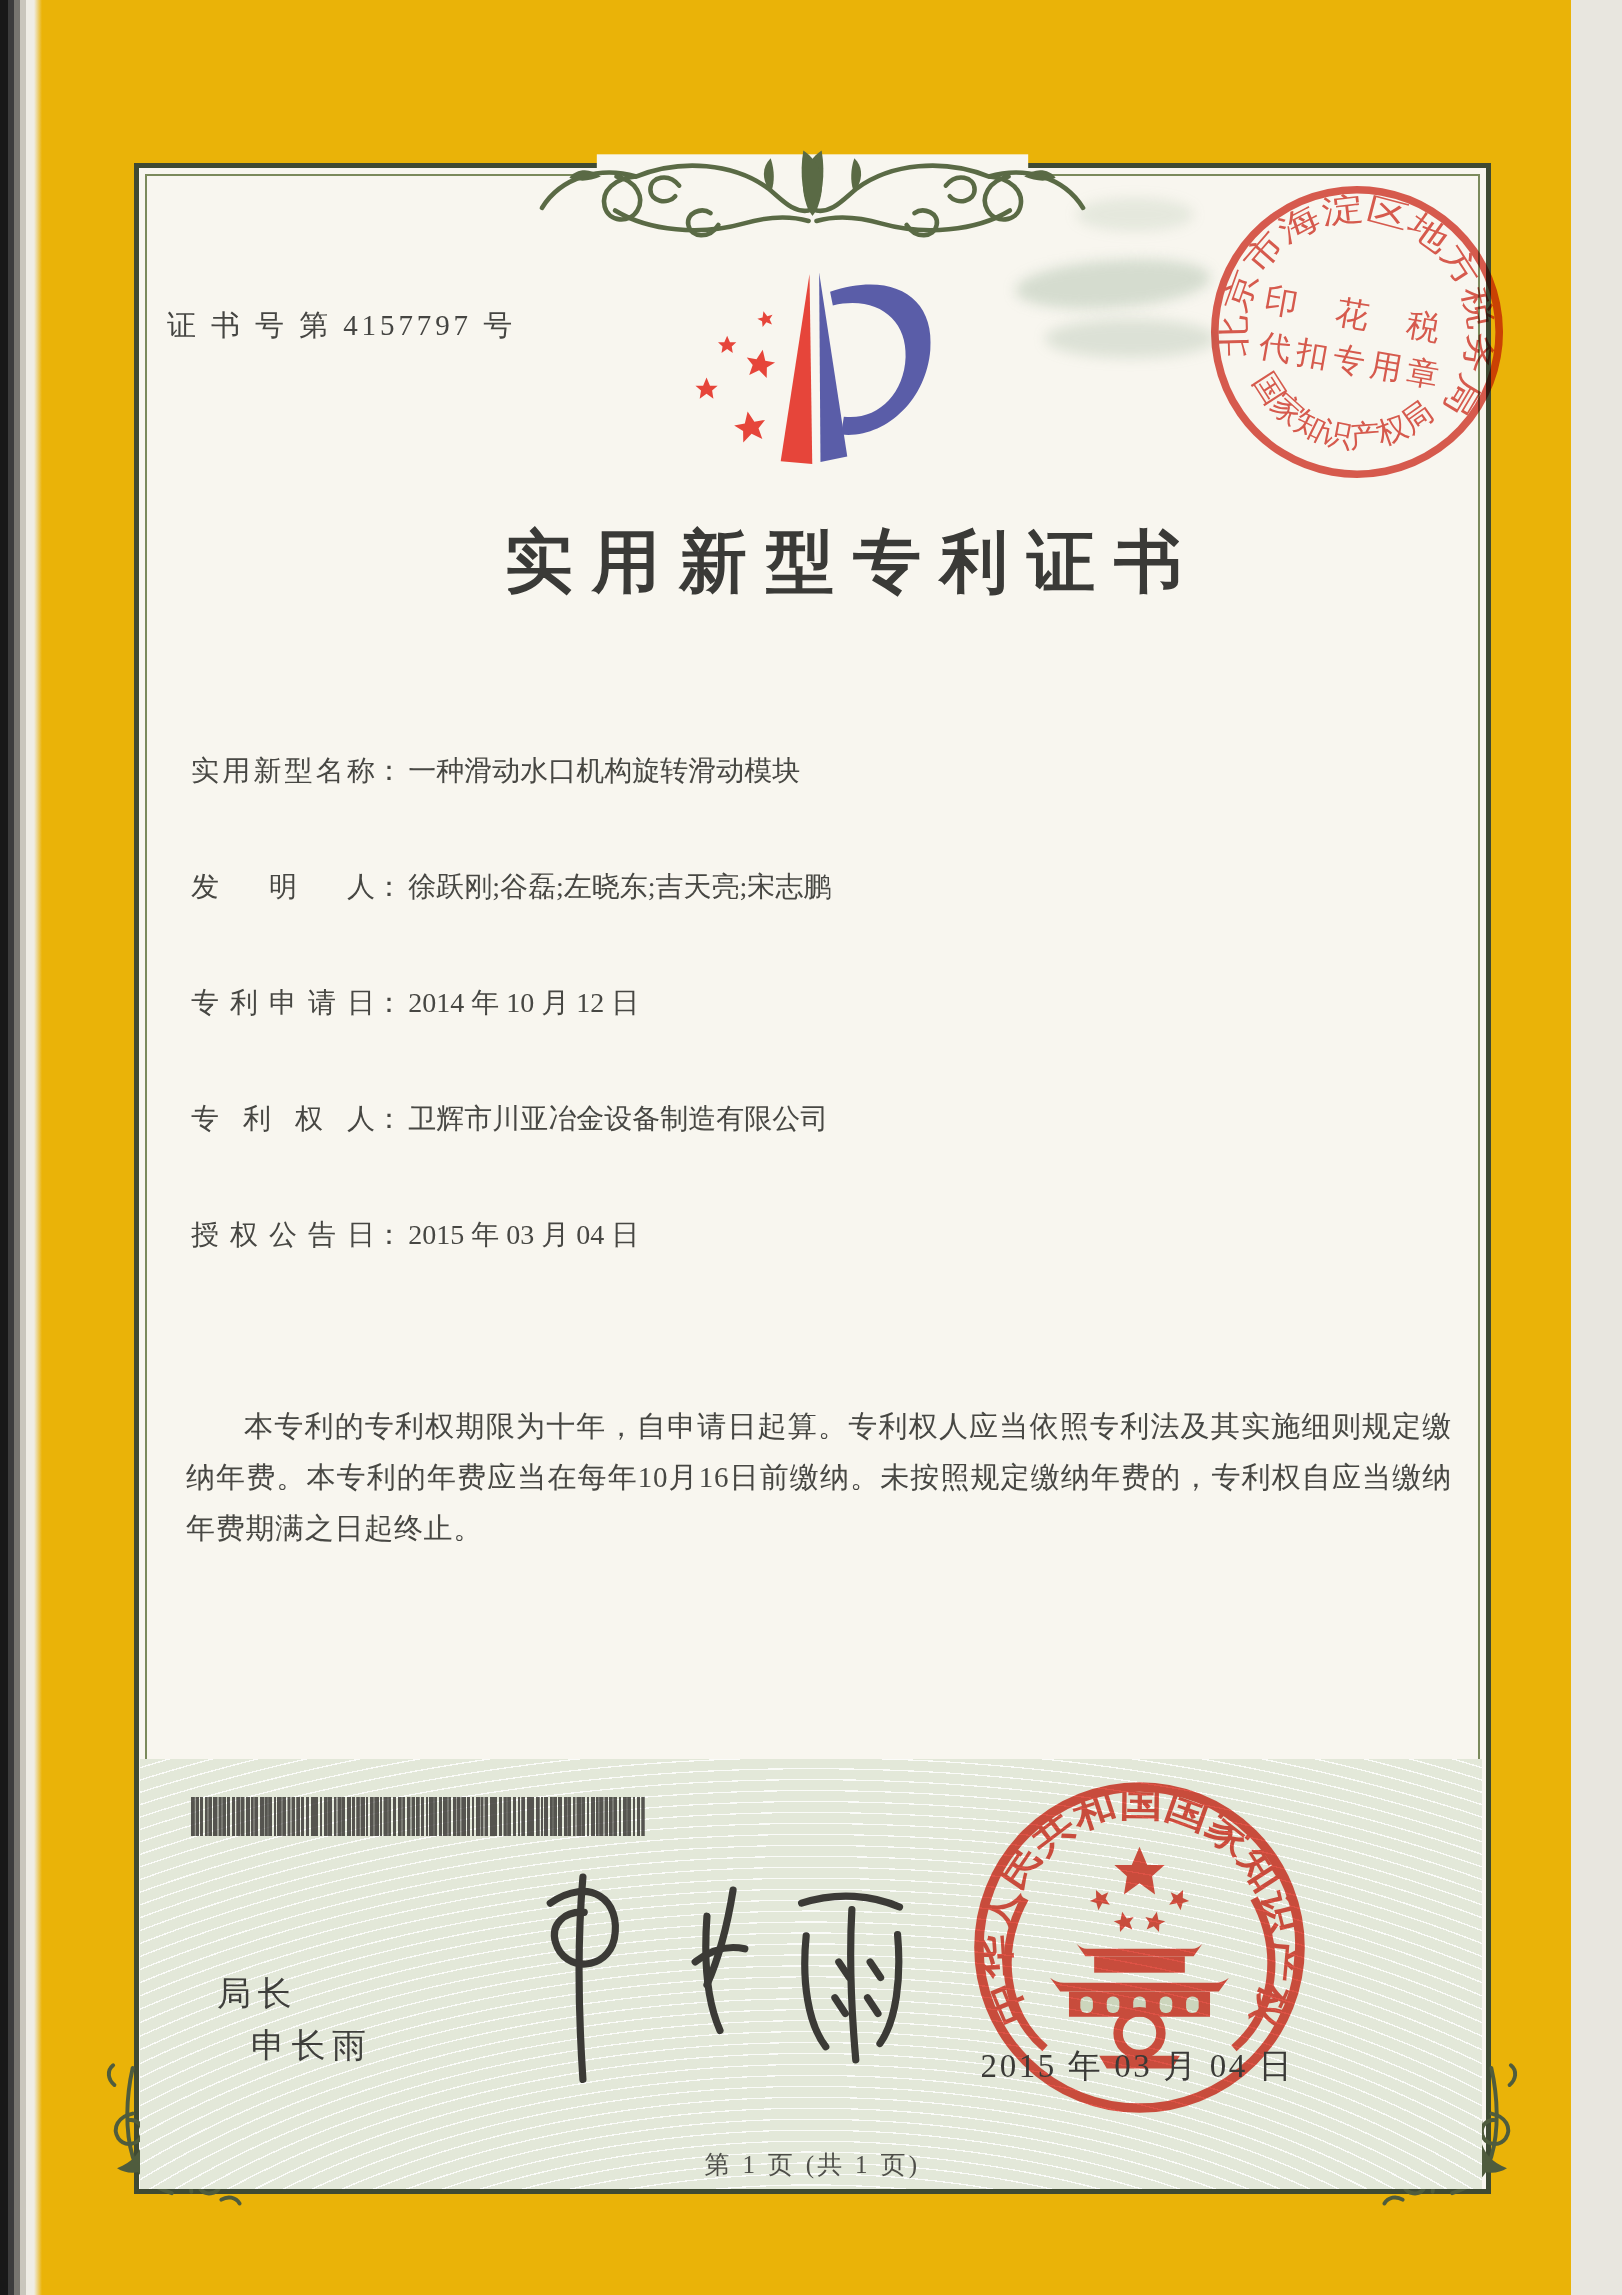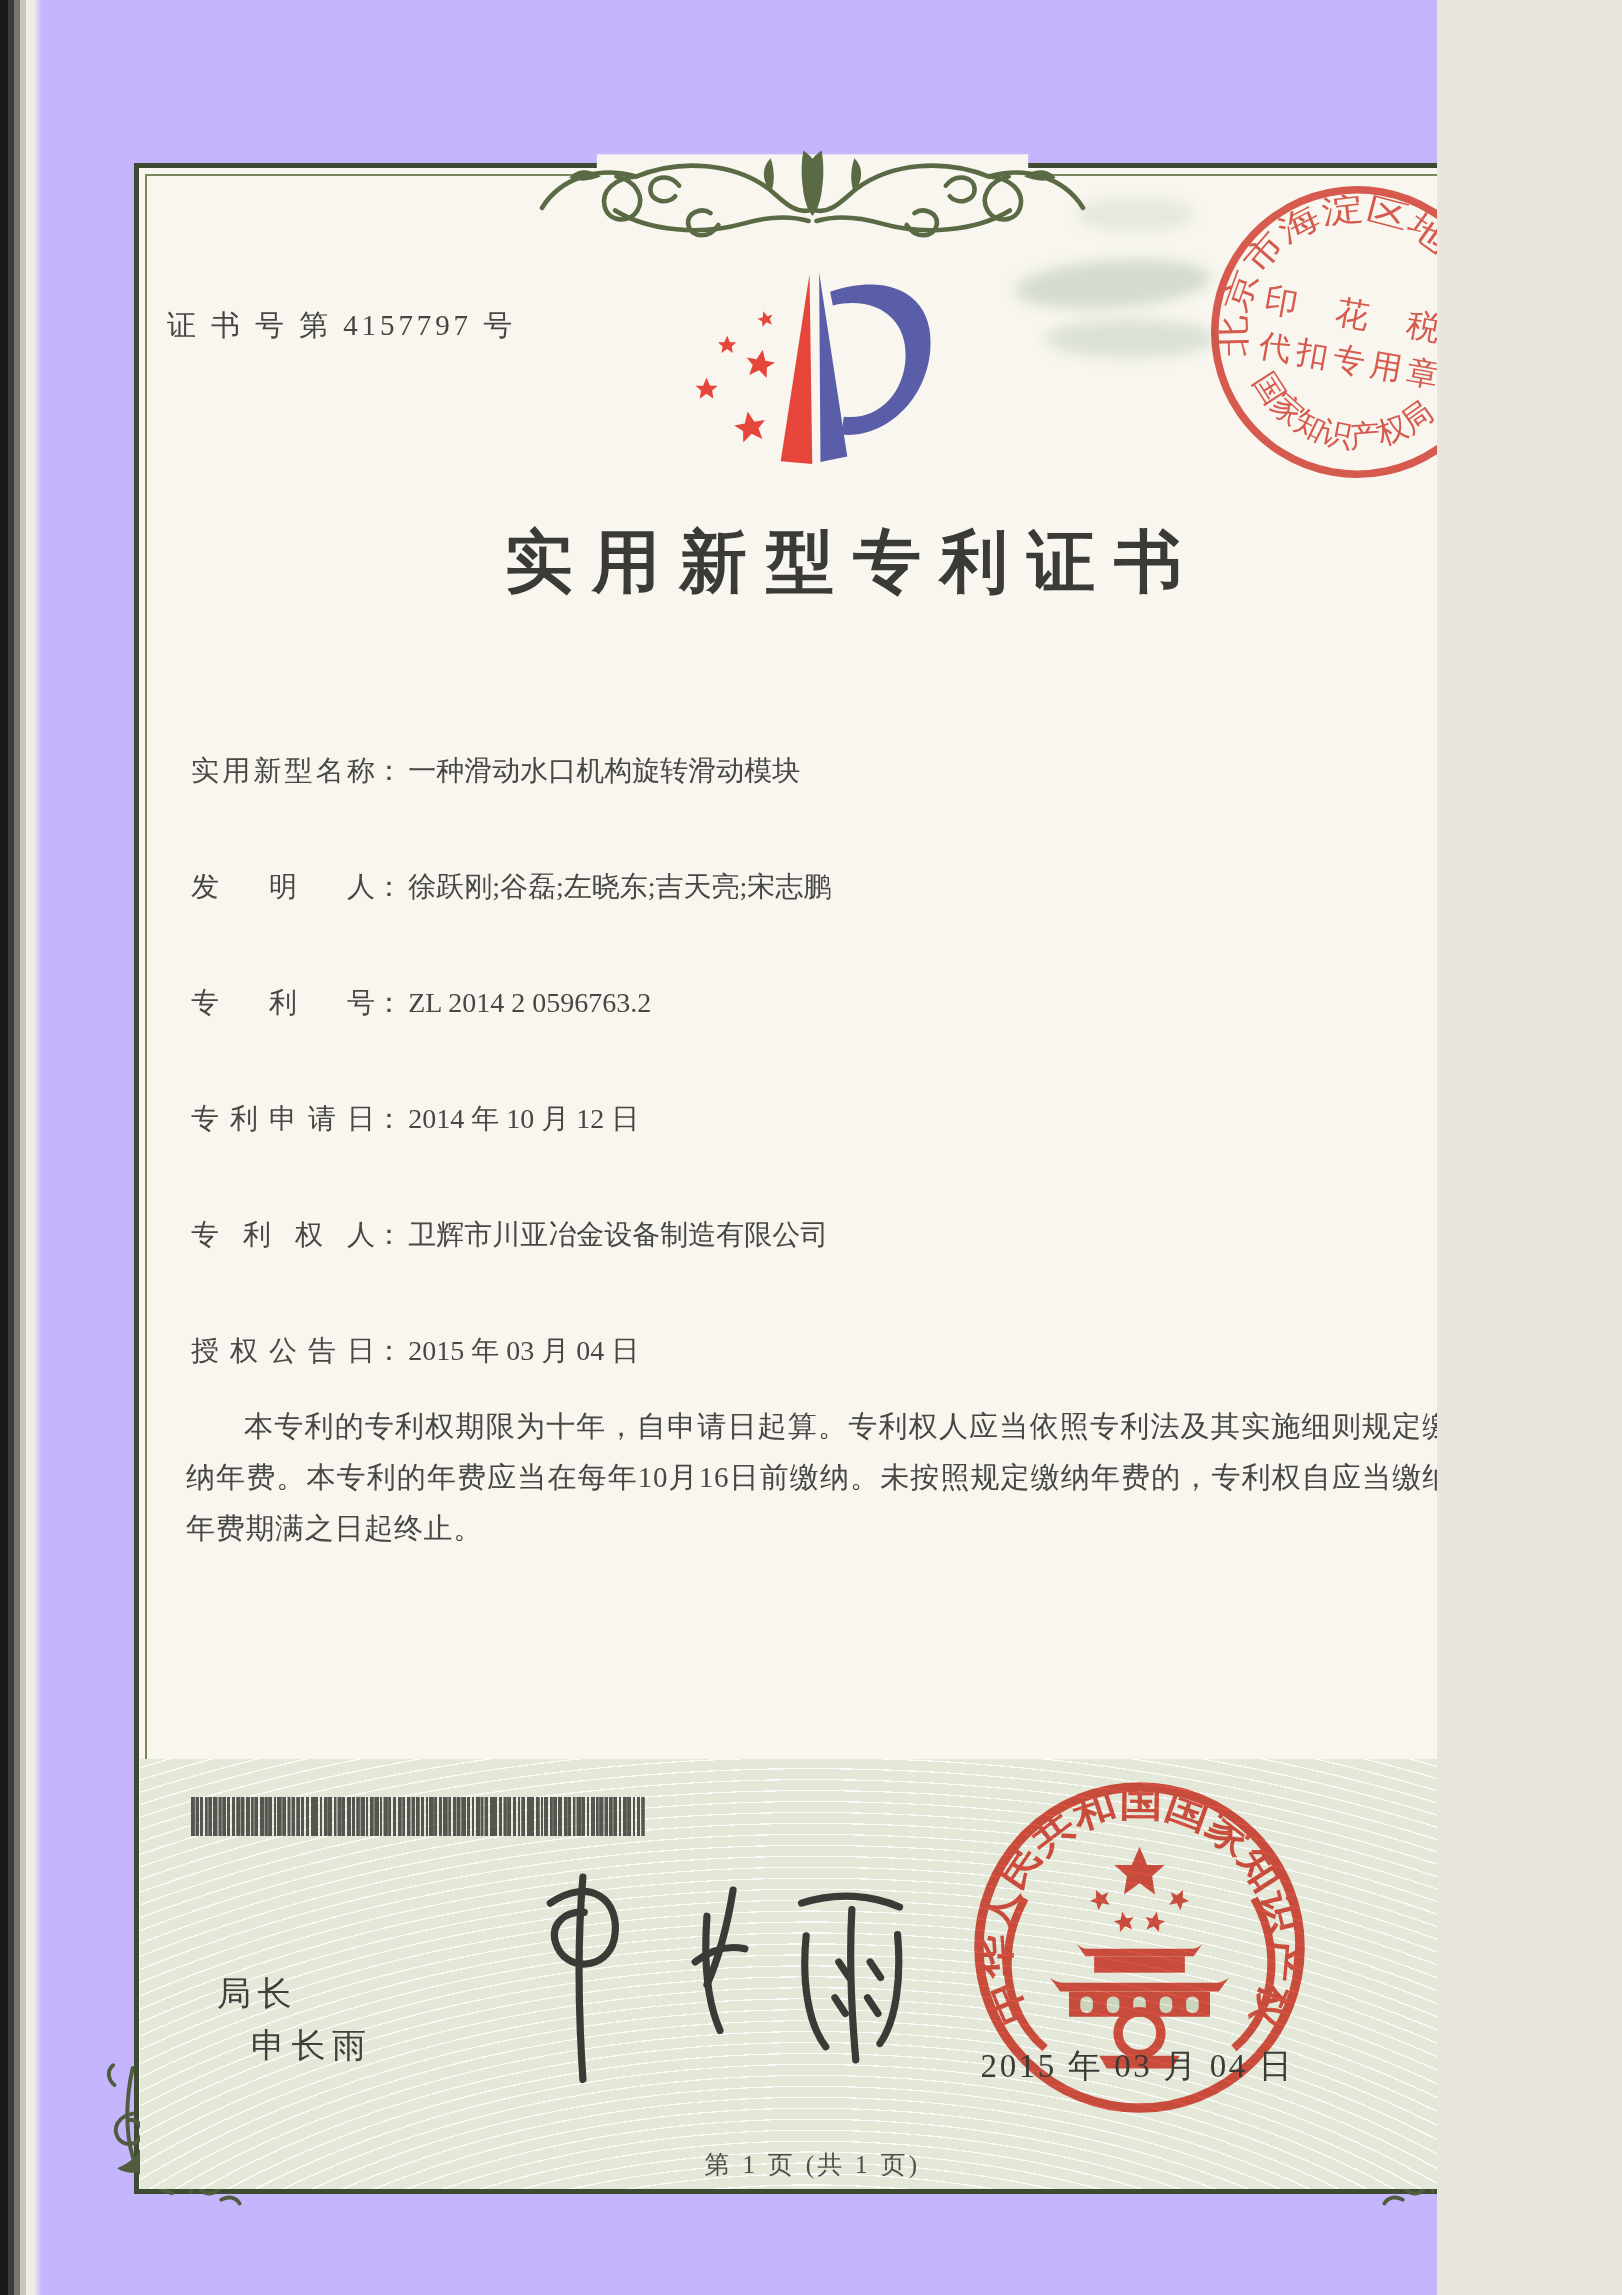--- a/index.html
+++ b/index.html
@@ -1,18 +1,18 @@
 <!DOCTYPE html>
 <html lang="zh" style="font-size:10.5px"><head>
 <meta charset="utf-8">
 <style>
   html,body{margin:0;padding:0;background:#e8e6df;}
   .page{
-    position:relative; width:1437px; height:2295px;
-    background:#c4b5fd; overflow:hidden;
+    position:relative; width:1571px; height:2295px;
+    background:#eab308; overflow:hidden;
     font-family:"Liberation Serif","DejaVu Serif",serif;
   }
   .abs{position:absolute;}
   
   .scan-edge{
     left:0; top:0; width:42px; height:2295px;
     background:linear-gradient(90deg,#181818 0 7.8px,#3c3c3c 7.8px 14.4px,#77756f 14.4px 19.6px,#c9c6bc 19.6px 26px,#efeDe5 26px 34px,rgba(245,243,236,0) 42px);
   }
   
   .frame{
@@ -146,23 +146,20 @@
   </svg>
 
   <div class="abs title">实用新型专利证书</div>
 
   <div class="abs fields">
     <div class="field-row">
       <span class="field-label">实用新型名称</span><span class="field-colon">：</span><span>一种滑动水口机构旋转滑动模块</span>
     </div>
     <div class="field-row">
       <span class="field-label">发明人</span><span class="field-colon">：</span><span>徐跃刚;谷磊;左晓东;吉天亮;宋志鹏</span>
-    </div>
-    <div class="field-row">
-      <span class="field-label">专利号</span><span class="field-colon">：</span><span>ZL 2014 2 0596763.2</span>
     </div>
     <div class="field-row">
       <span class="field-label">专利申请日</span><span class="field-colon">：</span><span>2014 年 10 月 12 日</span>
     </div>
     <div class="field-row">
       <span class="field-label">专利权人</span><span class="field-colon">：</span><span>卫辉市川亚冶金设备制造有限公司</span>
     </div>
     <div class="field-row">
       <span class="field-label">授权公告日</span><span class="field-colon">：</span><span>2015 年 03 月 04 日</span>
     </div>

